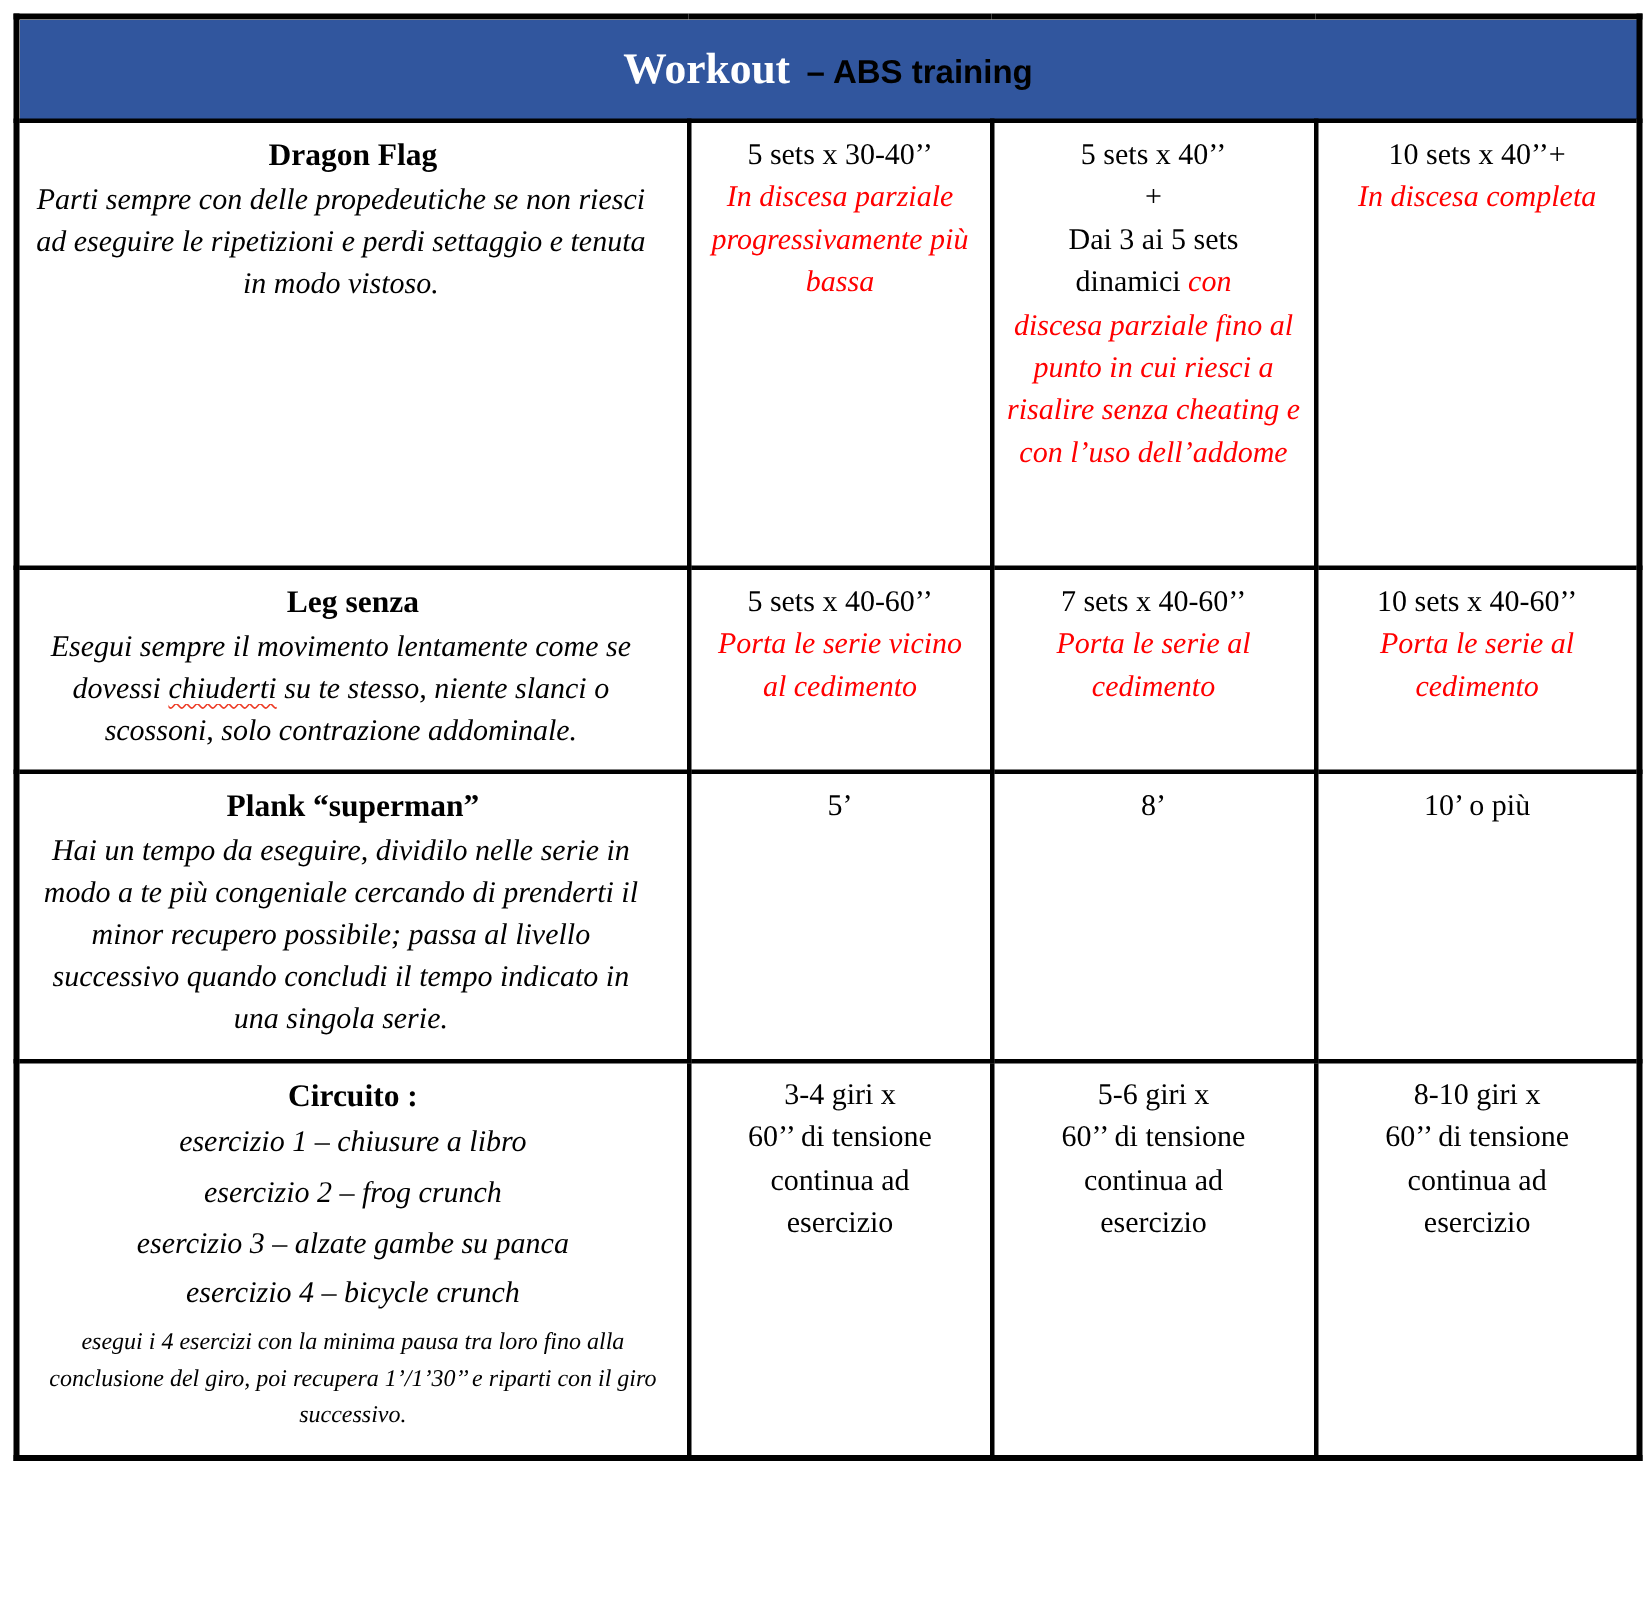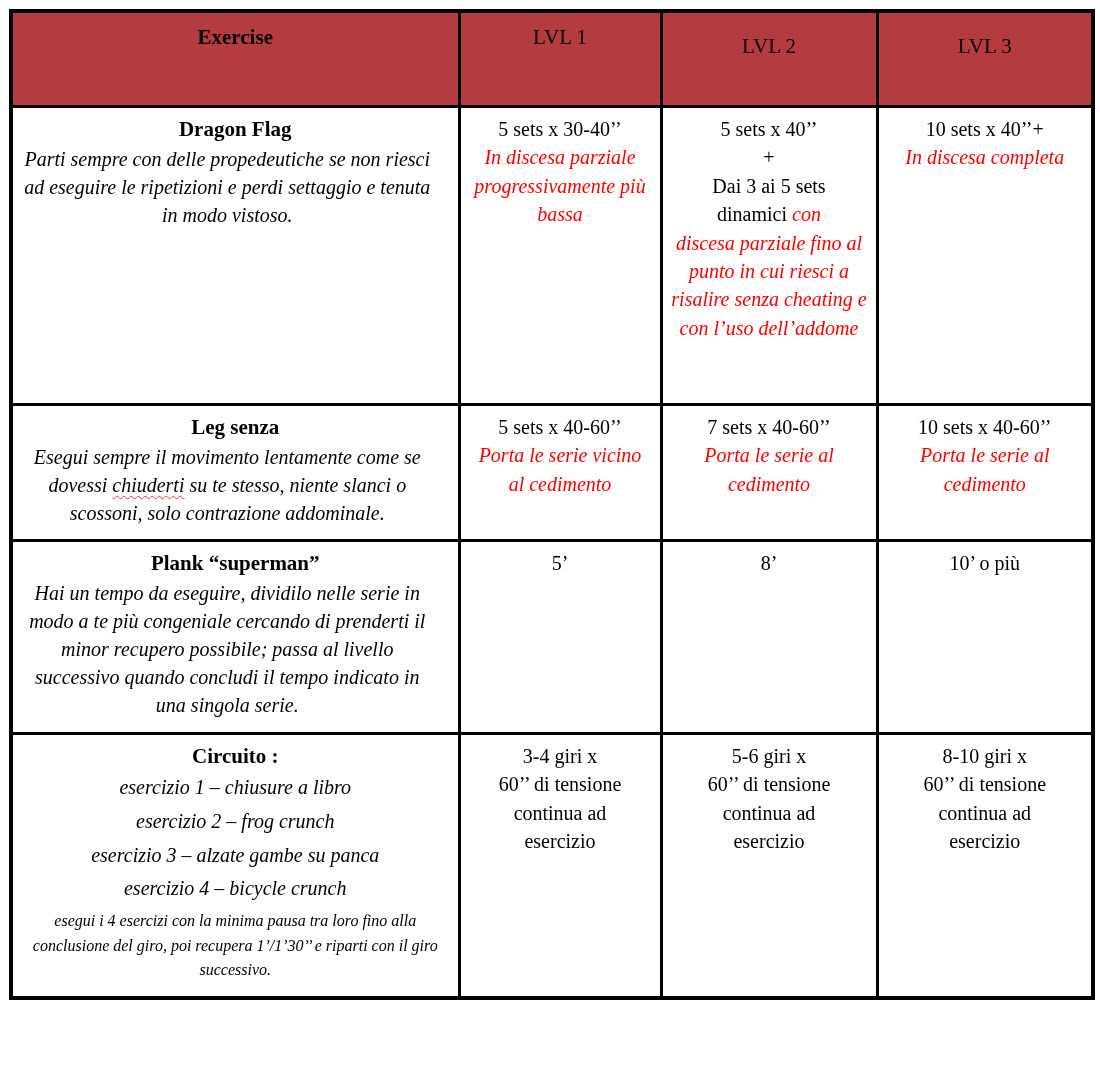--- a/index.html
+++ b/index.html
@@ -123,24 +123,23 @@
 
 <table>
   <colgroup>
     <col style="width:448px">
     <col style="width:202px">
     <col style="width:216px">
     <col style="width:216px">
   </colgroup>
   <thead>
     <tr>
-      <th class="col-head first">Exercise</th>
-      <th class="col-head">LVL 1</th>
-      <th class="col-head low">LVL 2</th>
-      <th class="col-head low">LVL 3</th>
+      <th class="title-bar" colspan="4">
+        <span class="title-main">Workout</span><span class="title-sub">– ABS training</span>
+      </th>
     </tr>
   </thead>
   <tbody>
       <tr>
         <td class="ex-cell">
           <div class="ex-title">Dragon Flag</div>
           <div class="desc"><span>Parti sempre con delle propedeutiche se non riesci ad eseguire le ripetizioni e perdi settaggio e tenuta in modo vistoso.</span></div>
         </td>
         <td class="lvl-cell">
           <div class="lvl-line">5 sets x 30-40’’</div>

